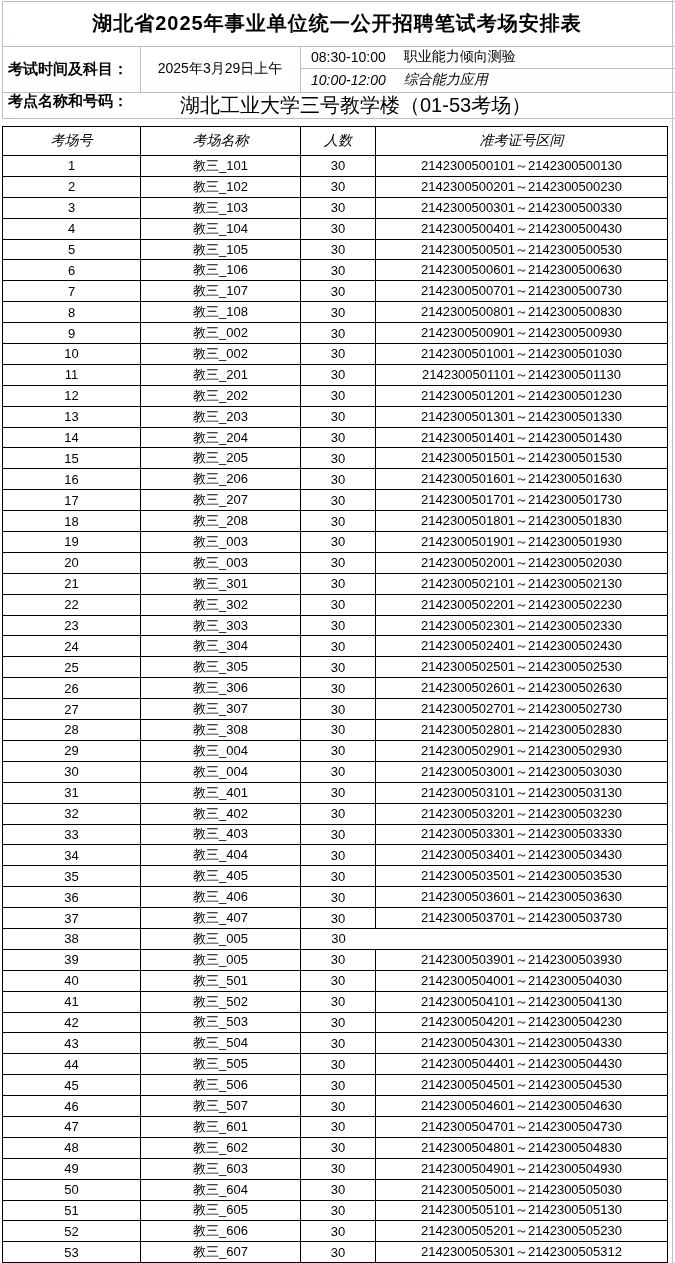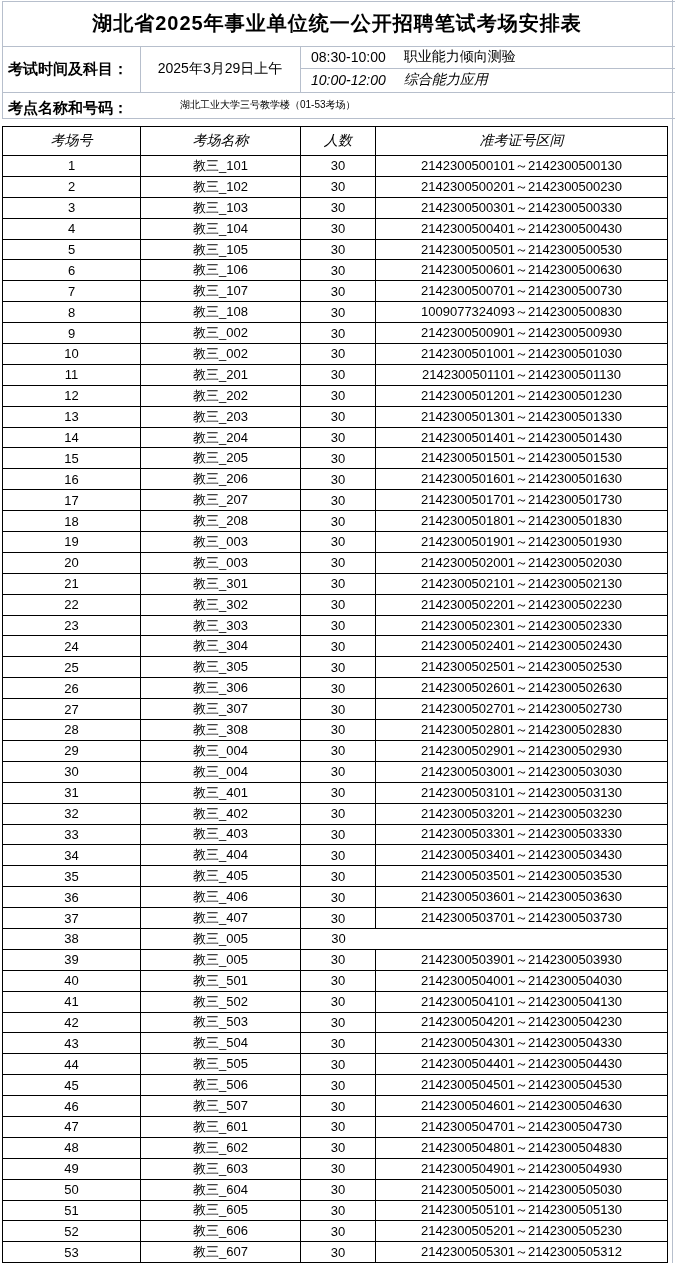--- a/index.html
+++ b/index.html
@@ -34,24 +34,24 @@
     display:flex;align-items:center;justify-content:center;font-size:14px;
   }
   .session{
     position:absolute;left:300px;width:372px;height:22px;
     display:flex;align-items:center;font-size:14px;
   }
   #session-0{top:46px;}
   #session-1{top:69px;font-style:italic;}
   .session .time{padding-left:11px;}
   .session .subject{margin-left:18px;}
-  #site-label{position:absolute;top:95px;left:2px;width:175px;height:26px;}
+  #site-label{position:absolute;top:88px;left:2px;width:175px;height:26px;}
   #site-value{
     position:absolute;top:92px;left:180px;height:26px;
-    display:flex;align-items:center;font-size:10px;
+    display:flex;align-items:center;font-size:20px;
   }
 
   
   .grid-table{
     position:absolute;left:2px;top:126px;width:666px;height:1137px;
     border:1px solid #000;box-sizing:border-box;
     display:flex;flex-direction:column;
   }
   .t-header{
     height:28px;flex:none;display:grid;grid-template-columns:138px 160px 75px 1fr;
@@ -152,21 +152,21 @@
     <div class="t-cell">7</div>
     <div class="t-cell">教三_107</div>
     <div class="t-cell">30</div>
     <div class="t-cell">2142300500701～2142300500730</div>
   </div>
 
   <div class="t-row">
     <div class="t-cell">8</div>
     <div class="t-cell">教三_108</div>
     <div class="t-cell">30</div>
-    <div class="t-cell">1009077324093～2142300500830</div>
+    <div class="t-cell">2142300500801～2142300500830</div>
   </div>
 
   <div class="t-row">
     <div class="t-cell">9</div>
     <div class="t-cell">教三_002</div>
     <div class="t-cell">30</div>
     <div class="t-cell">2142300500901～2142300500930</div>
   </div>
 
   <div class="t-row">

